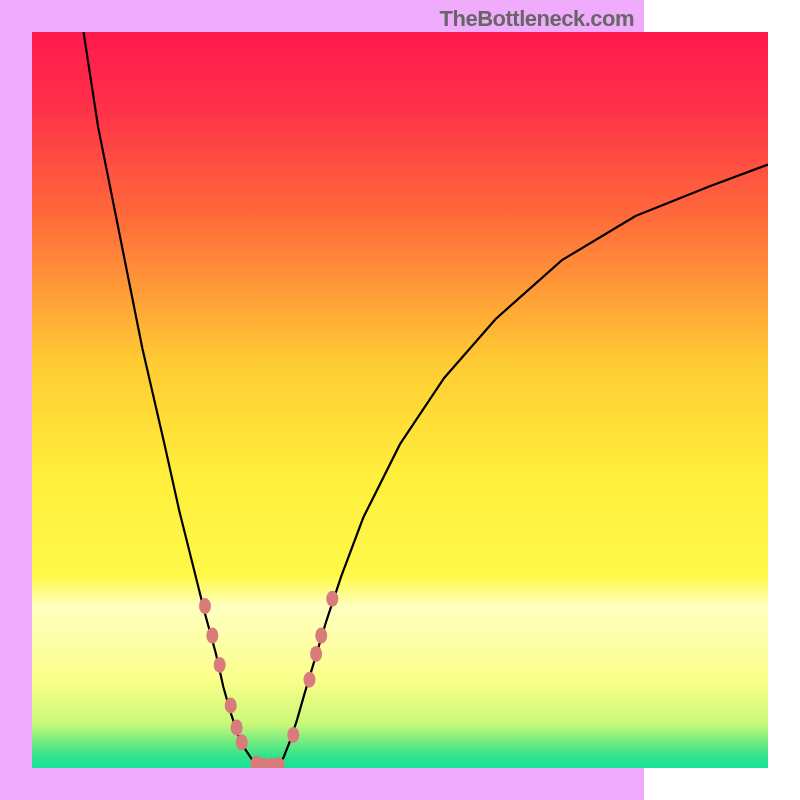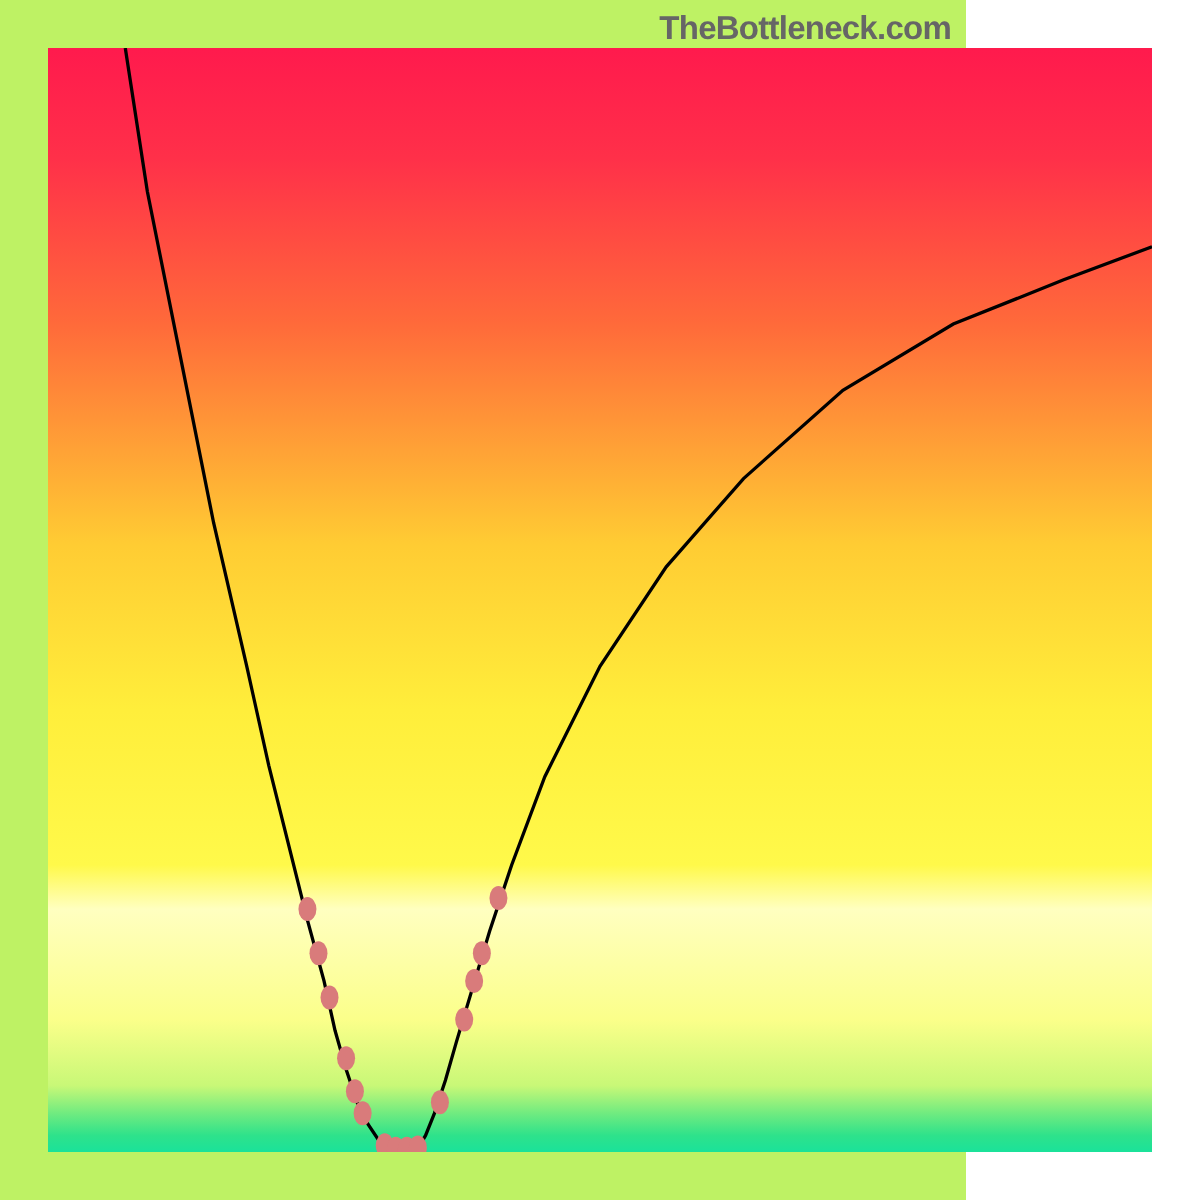--- a/index.html
+++ b/index.html
@@ -7,21 +7,21 @@
     padding: 0;
     width: 800px;
     height: 800px;
     overflow: hidden;
     font-family: Arial, sans-serif;
   }
   .container {
     position: relative;
     width: 644px;
     height: 800px;
-    background: #bef264;
+    background: #f0abfc;
   }
   .watermark {
     position: absolute;
     top: 6px;
     right: 10px;
     color: #666;
     font-size: 22px;
     font-weight: bold;
     z-index: 10;
     letter-spacing: -0.5px;

